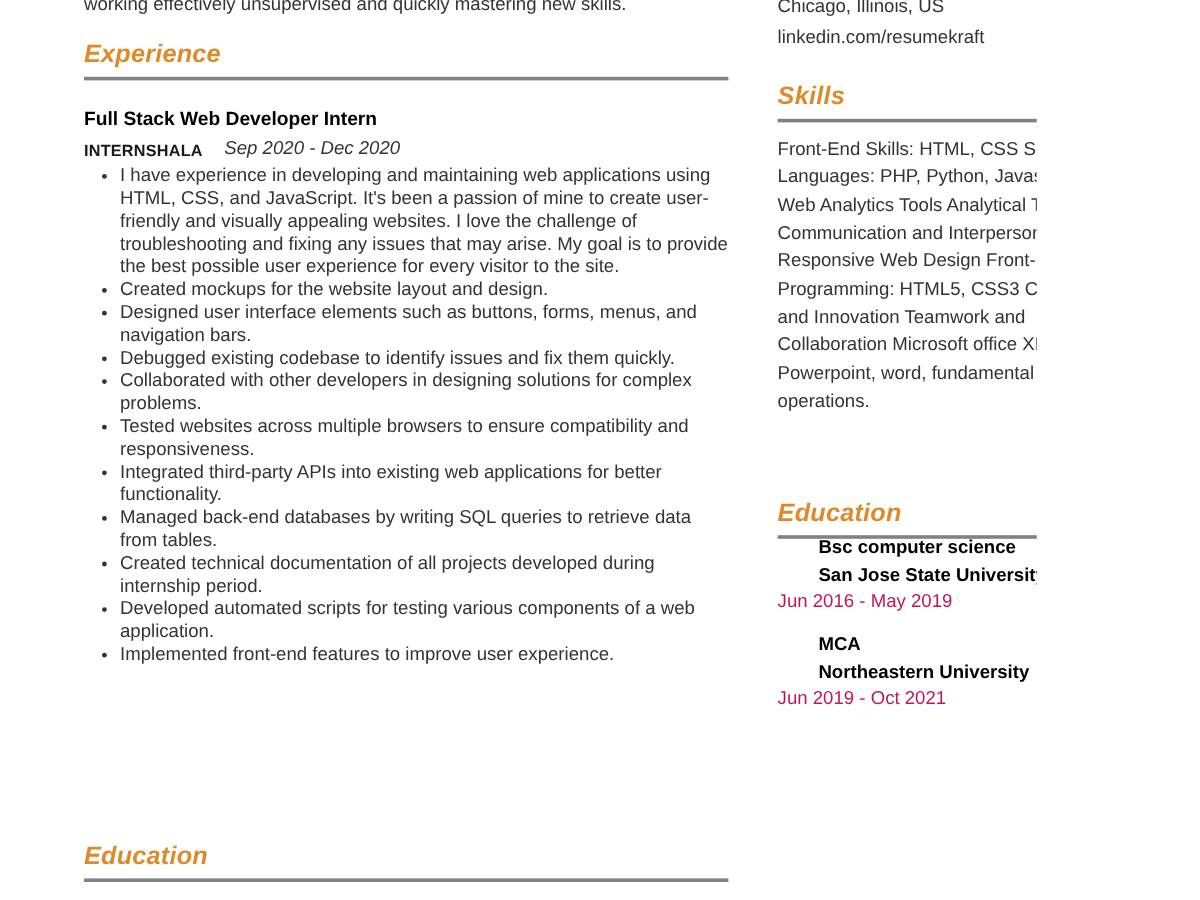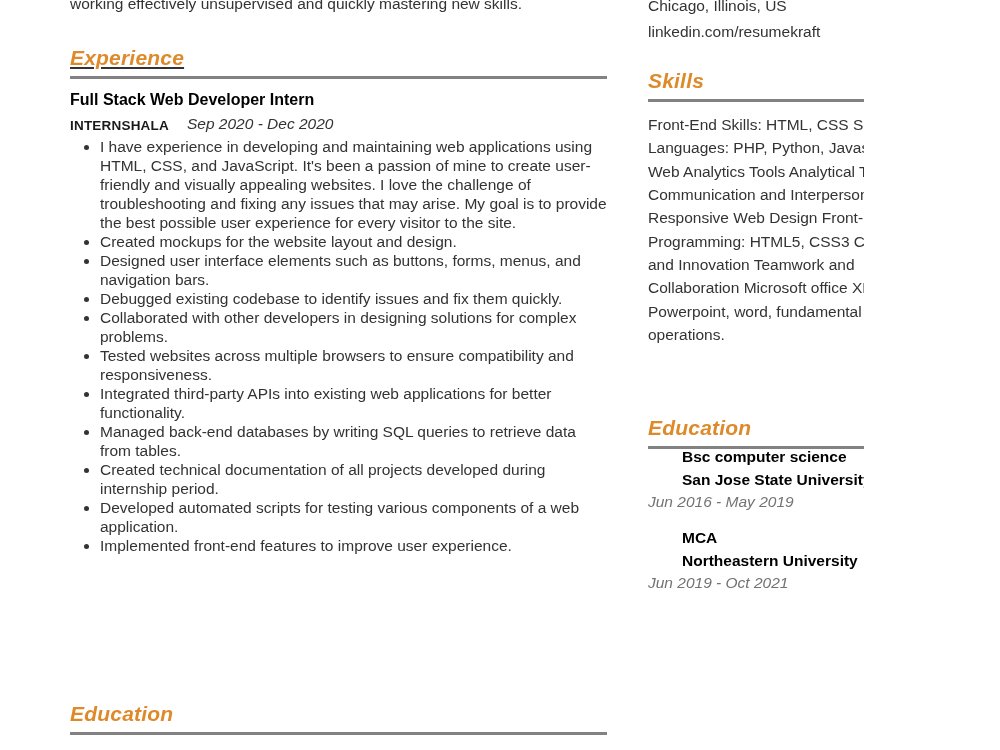--- a/index.html
+++ b/index.html
@@ -92,35 +92,34 @@
   }
   .edu-degree, .edu-school {
     font-size: 15.5px;
     font-weight: bold;
     color: #000000;
     line-height: 22.5px;
     margin-left: 34px;
   }
   .edu-dates {
     font-size: 15.5px;
-    font-style: italic;
-    color: #737373;
+    color: #be185d;
     line-height: 22.5px;
   }
 </style>
 </head>
 <body>
 
 <div class="page">
 
   <div class="col-left">
 
     <div class="abs body-text" style="top:-5px; left:0; width:537px;">working effectively unsupervised and quickly mastering new skills.</div>
 
-    <div class="abs" style="top:45px; left:0; width:537px;text-decoration:underline;">
+    <div class="abs" style="top:33px; left:0; width:537px;">
       <div class="section-heading">Experience</div>
       <div class="section-rule"></div>
     </div>
 
     <div class="abs job-title" style="top:91px; left:0; width:537px;">Full Stack Web Developer Intern</div>
 
     <div class="abs job-meta" style="top:115px; left:0; width:537px;align-items:flex-end;">
       <span class="company">INTERNSHALA</span>
       <span class="dates">Sep 2020 - Dec 2020</span>
     </div>

